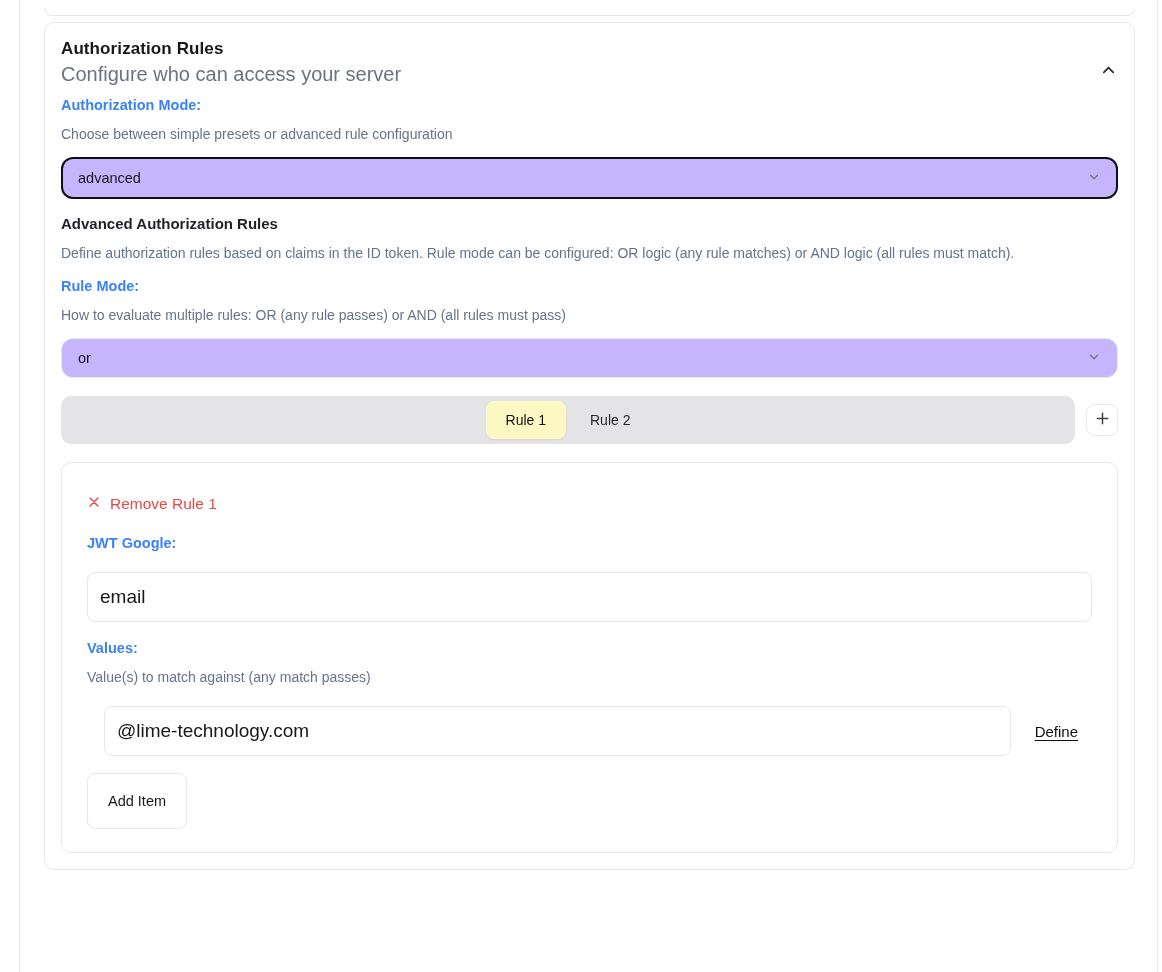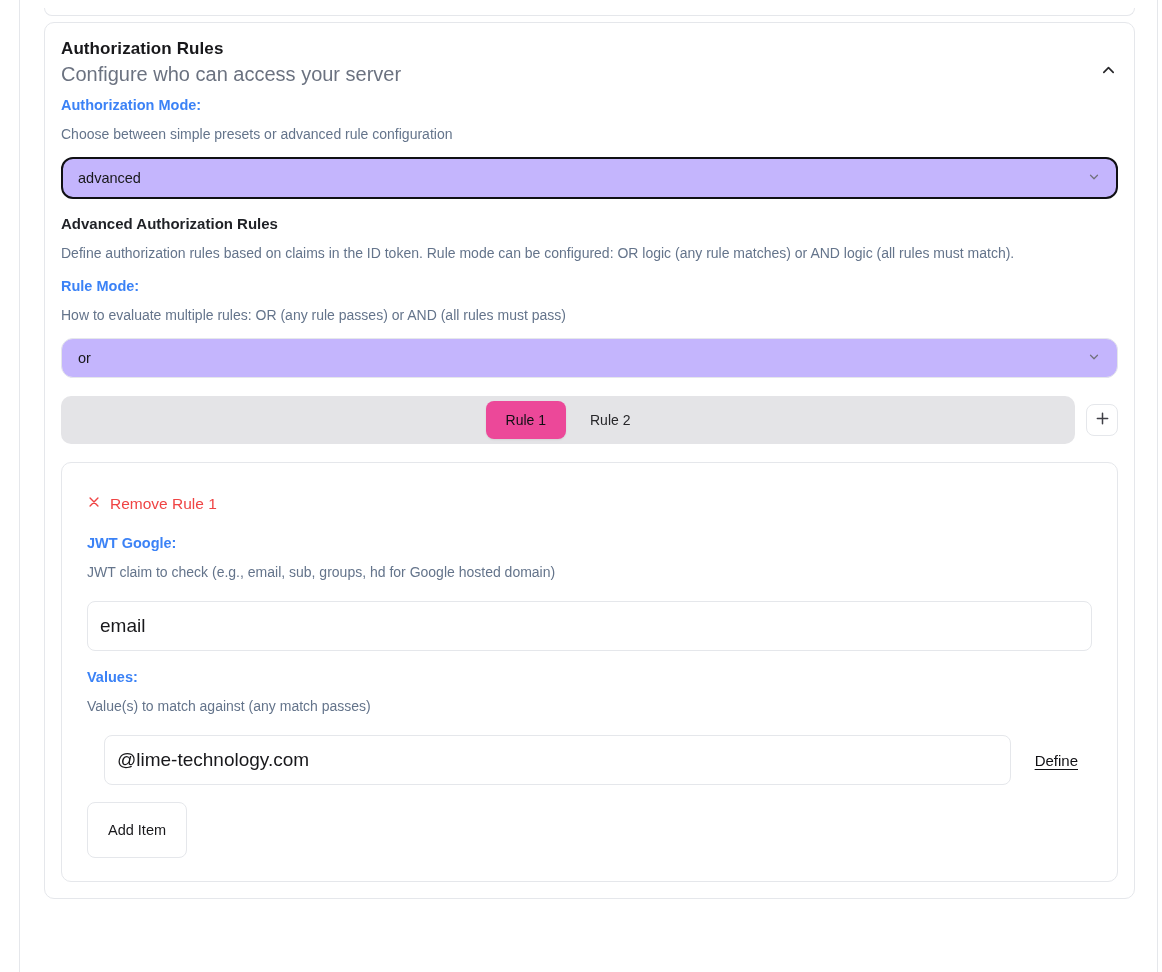--- a/index.html
+++ b/index.html
@@ -32,21 +32,21 @@
   .mt13 { margin-top: 13px; }
   .section-title { font-size: 15px; font-weight: 700; line-height: 22px; margin-top: 13px; color: #1f2126; }
   .section-desc { font-size: 14px; color: #64748b; line-height: 20px; margin-top: 8px; }
   .gap-after-select { margin-bottom: 14px; }
 
   .tabs-row { display: flex; align-items: center; margin-top: 18px; }
   .tabs { flex: 1; height: 48px; background: #e4e4e7; border-radius: 10px;
     display: flex; align-items: center; justify-content: center; gap: 4px; padding: 5px; }
   .tab { height: 38px; padding: 0 20px; border: none; background: transparent; border-radius: 8px;
     font-family: inherit; font-size: 14px; font-weight: 500; color: #27272a; cursor: pointer; }
-  .tab.active { background: #ec4899; box-shadow: 0 1px 2px rgba(0,0,0,.08); color: #101014; }
+  .tab.active { background: #fef9c3; box-shadow: 0 1px 2px rgba(0,0,0,.08); color: #101014; }
   .add-rule { width: 32px; height: 32px; margin-left: 11px; flex: none; background: #fff;
     border: 1px solid #e5e7eb; border-radius: 8px; cursor: pointer; display: flex;
     align-items: center; justify-content: center; }
 
   .rule-card { margin-top: 18px; border: 1px solid #e5e7eb; border-radius: 10px;
     background: #fff; padding: 24px 25px 23px 25px; }
   .remove-row { display: flex; justify-content: flex-start; margin-top: 8px; margin-bottom: 20px; }
   .remove-rule { display: inline-flex; align-items: center; gap: 9px; background: none; border: none;
     color: #ef4444; font-family: inherit; font-size: 15.5px; cursor: pointer; }
 
@@ -144,21 +144,20 @@
               <svg width="14" height="14" viewBox="0 0 16 16" fill="none">
                 <path d="M3.5 3.5 L12.5 12.5 M12.5 3.5 L3.5 12.5" stroke="#ef4444" stroke-width="1.6" stroke-linecap="round"></path>
               </svg>
             </span>
             <span>Remove Rule 1</span>
           </button>
         </div>
 
         <div class="rfield">
           <div class="field-label">JWT Google:</div>
-          <div class="field-desc">JWT claim to check (e.g., email, sub, groups, hd for Google hosted domain)</div>
           <input class="text-input" type="text" value="email" style="">
         </div>
 
 
         <div class="rfield">
           <div class="field-label">Values:</div>
           <div class="field-desc">Value(s) to match against (any match passes)</div>
           <div class="value-row">
             <input class="text-input" type="text" value="@lime-technology.com" style="">
             <a class="remove-link">Define</a>

